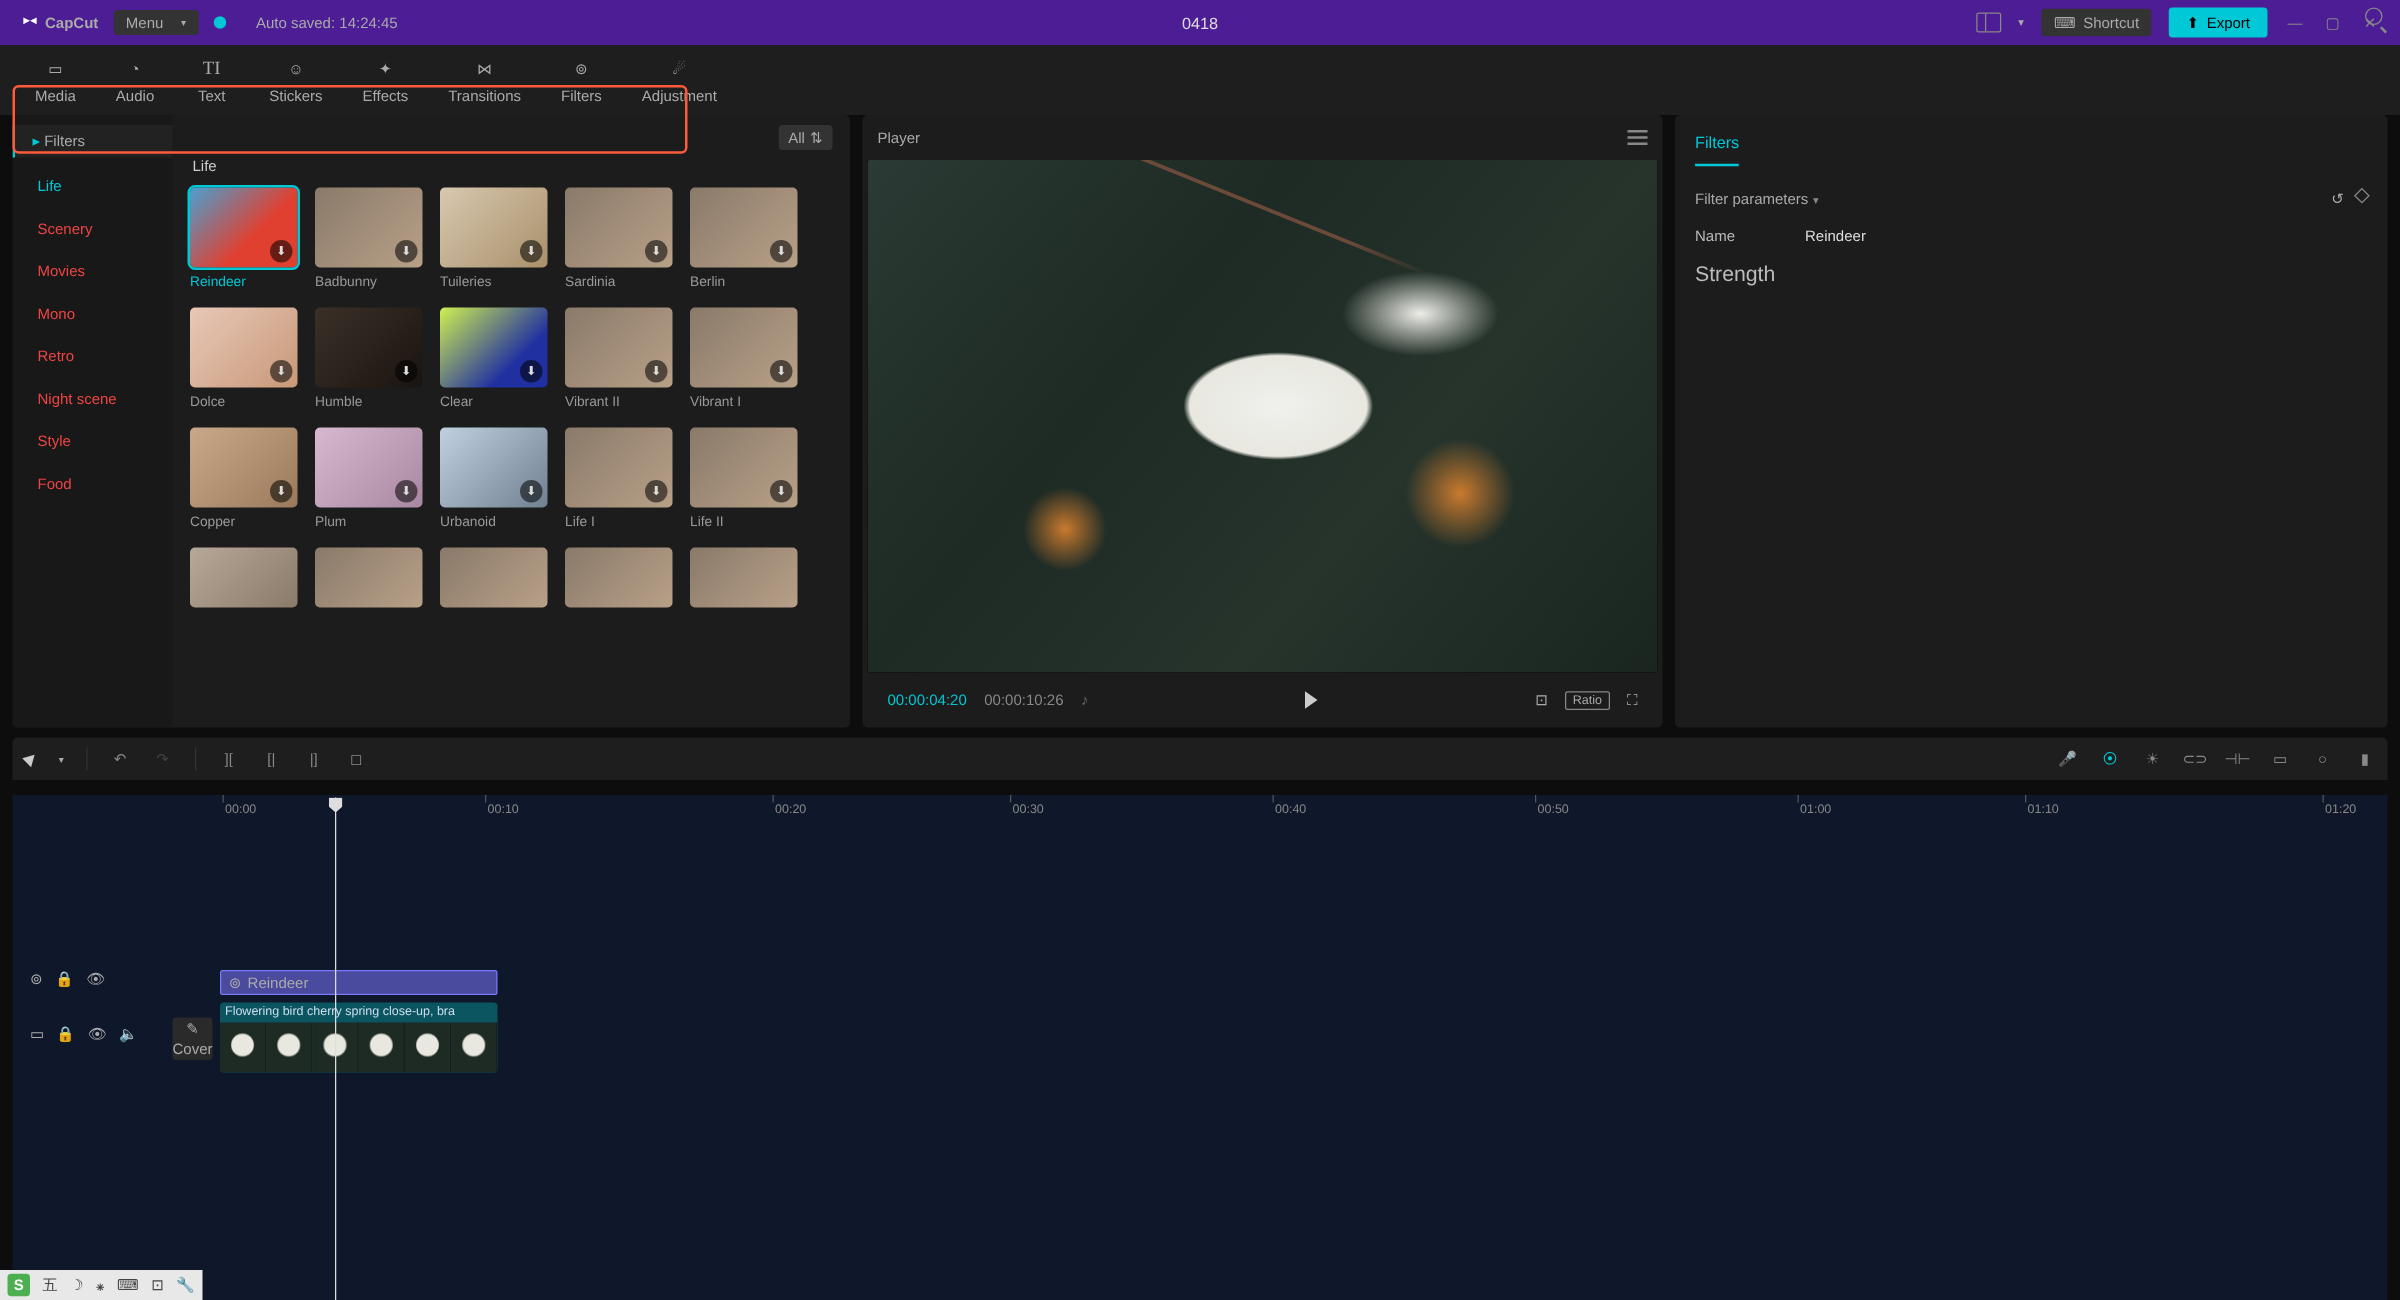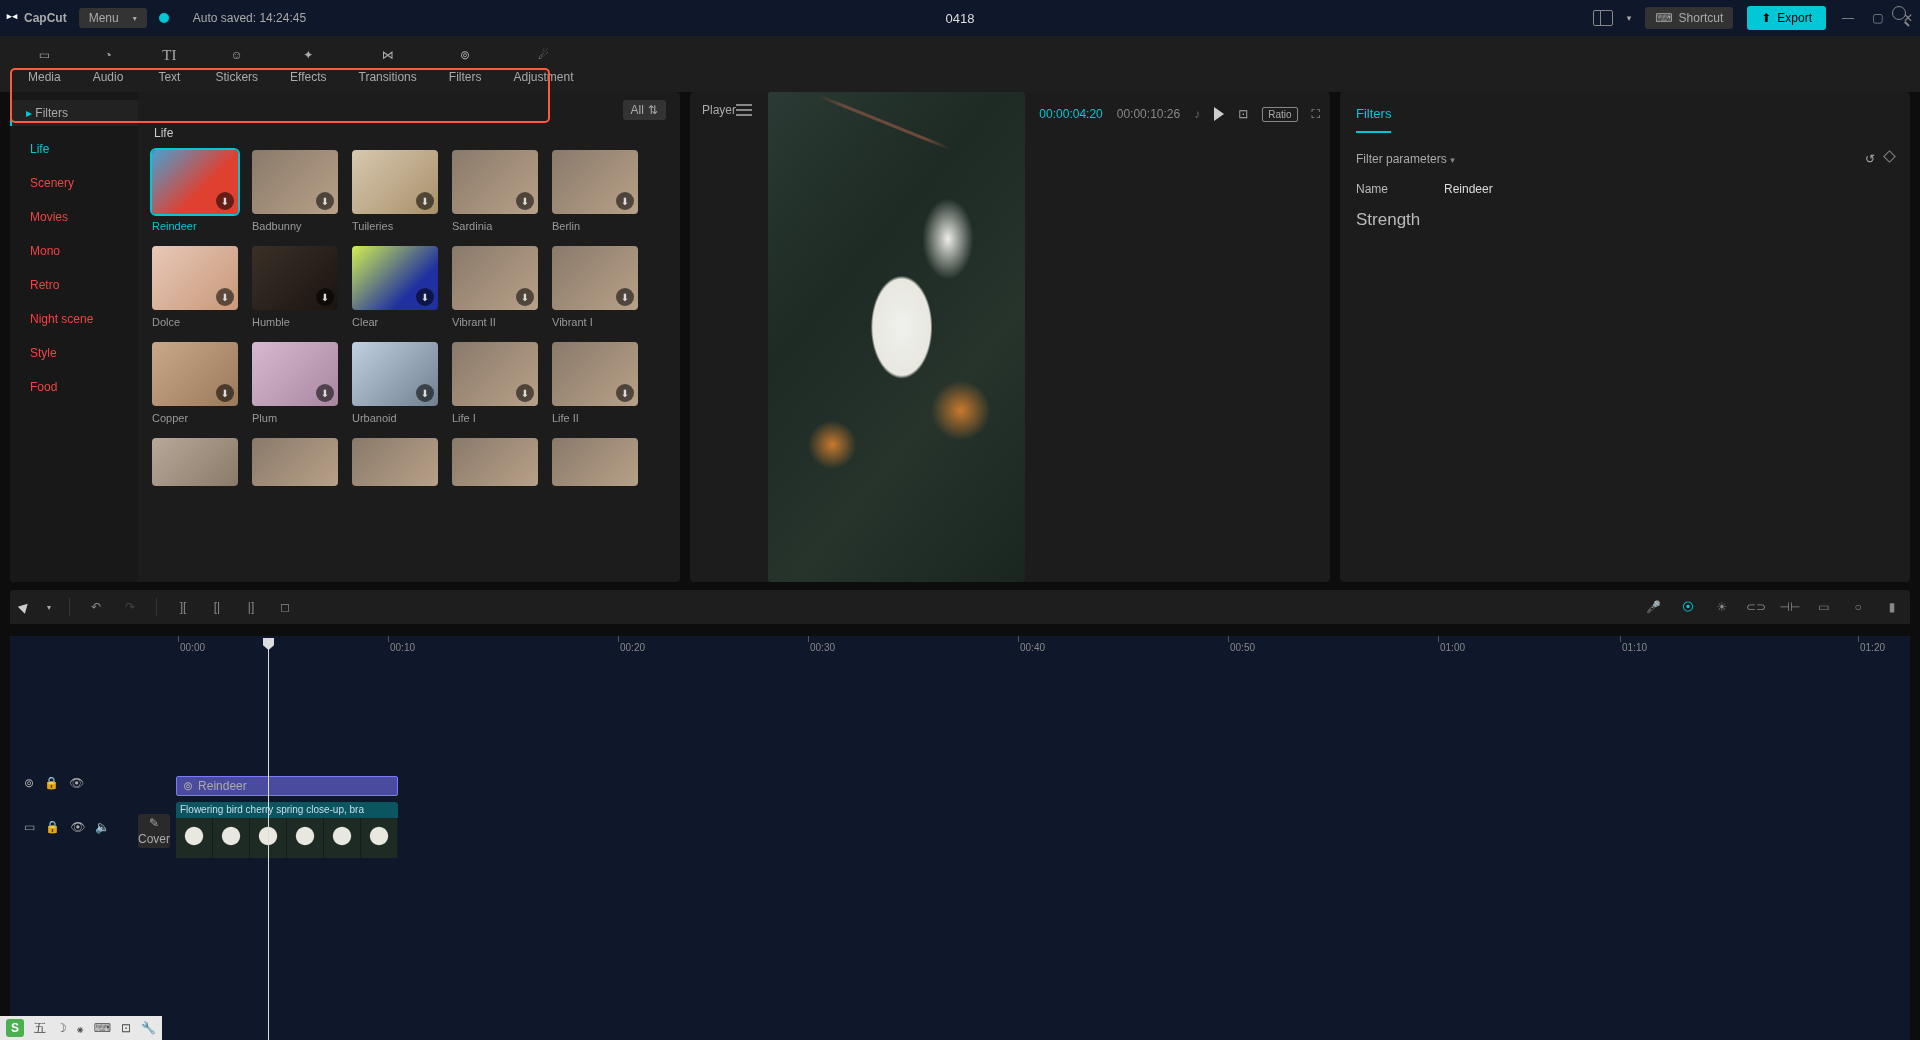--- a/index.html
+++ b/index.html
@@ -1,17 +1,17 @@
 <!DOCTYPE html>
 <html><head>
 <meta charset="utf-8">
 <style>
 *{margin:0;padding:0;box-sizing:border-box;font-family:-apple-system,BlinkMacSystemFont,"Segoe UI",Arial,sans-serif;font-size:12px;color:#aaa;user-select:none}
 body{background:#0d0d0d;width:1920px;height:1040px;overflow:hidden;position:relative}
-.titlebar{height:36px;background:#0f172a;display:flex;align-items:center;padding:0 4px;gap:12px}
+.titlebar{height:36px;background:#4c1d95;display:flex;align-items:center;padding:0 16px;gap:12px}
 .logo{color:#fff;font-weight:600;font-size:13px;display:flex;align-items:center;gap:4px}
 .logo svg{width:16px;height:16px}
 .menu-btn{background:#333;padding:3px 10px;border-radius:3px;color:#ddd;display:flex;align-items:center;gap:14px}
 .autosave{color:#888;display:flex;align-items:center;gap:24px;font-size:11px}
 .autosave-dot{width:10px;height:10px;border-radius:50%;background:#00c8d6}
 .title-center{position:absolute;left:50%;transform:translateX(-50%);color:#ddd;font-size:13px}
 .title-right{margin-left:auto;display:flex;align-items:center;gap:14px}
 .layout-icon{width:20px;height:16px;border:1px solid #888;border-radius:2px;position:relative}
 .layout-icon::after{content:"";position:absolute;left:6px;top:0;bottom:0;width:1px;background:#888}
 .shortcut-btn{background:#333;padding:4px 10px;border-radius:3px;display:flex;align-items:center;gap:6px;color:#ddd}
@@ -35,28 +35,28 @@
 .section-label{color:#ccc;margin:24px 0 10px 2px;font-size:12px}
 .grid{display:flex;flex-wrap:wrap;gap:14px}
 .thumb{width:86px}
 .thumb-img{width:86px;height:64px;border-radius:4px;background:linear-gradient(135deg,#8a7a6a,#b8a088);position:relative;overflow:hidden}
 .thumb-img.selected{outline:2px solid #00c8d6}
 .thumb .dl{position:absolute;right:4px;bottom:4px;width:18px;height:18px;background:rgba(0,0,0,.55);border-radius:50%;display:flex;align-items:center;justify-content:center;font-size:10px;color:#ddd}
 .thumb-label{margin-top:6px;font-size:11px;color:#999}
 .thumb-label.sel{color:#00c8d6}
 .r4 .thumb-img{height:48px}
 
-.player-panel{flex:1;background:#1c1c1c;border-radius:4px;display:flex;flex-direction:row}
+.player-panel{flex:1;background:#1c1c1c;border-radius:4px;display:flex;flex-direction:column}
 .player-head{height:36px;display:flex;align-items:center;padding:0 12px;justify-content:space-between}
 .player-head .opts{display:flex;flex-direction:column;gap:3px}
 .player-head .opts span{width:16px;height:2px;background:#888}
 .preview{flex:1;background:#000;margin:0 4px;border-radius:2px;position:relative;overflow:hidden;display:flex;align-items:center;justify-content:center}
 .preview-img{width:100%;height:100%;background:radial-gradient(ellipse 40% 35% at 52% 48%, #f0f0ed 0%, #e8e8e0 28%, transparent 30%),radial-gradient(ellipse 18% 15% at 70% 30%, #eeeee8 0%, transparent 55%),radial-gradient(circle at 75% 65%, #c97a2e 0%, transparent 8%),radial-gradient(circle at 25% 72%, #c97a2e 0%, transparent 6%),linear-gradient(130deg,#2b3a34 0%,#1e2a24 35%,#26342c 65%,#1a251f 100%);position:relative}
 .preview-img::before{content:"";position:absolute;left:18%;top:6%;width:55%;height:3px;background:linear-gradient(90deg,transparent,#6b4a3a 20%,#6b4a3a 80%,transparent);transform:rotate(22deg)}
-.player-ctrl{height:44px;display:flex;align-items:center;padding:0 10px;gap:14px}
+.player-ctrl{height:44px;display:flex;align-items:center;padding:0 20px;gap:14px}
 .time-cur{color:#00c8d6;font-size:12px}
 .time-tot{color:#888;font-size:12px}
 .ctrl-spacer{flex:1;display:flex;justify-content:center}
 .play-icon{width:0;height:0;border-left:10px solid #ccc;border-top:7px solid transparent;border-bottom:7px solid transparent}
 .ctrl-right{display:flex;gap:14px;align-items:center}
 .ratio-box{border:1px solid #888;padding:1px 5px;font-size:10px;border-radius:2px}
 
 .right-panel{width:570px;background:#1c1c1c;border-radius:4px;padding:0 16px}
 .right-panel h3{color:#00c8d6;font-weight:400;padding:14px 0 10px;font-size:13px;border-bottom:2px solid #00c8d6;display:inline-block}
 .params-head{display:flex;align-items:center;justify-content:space-between;margin-top:18px}

